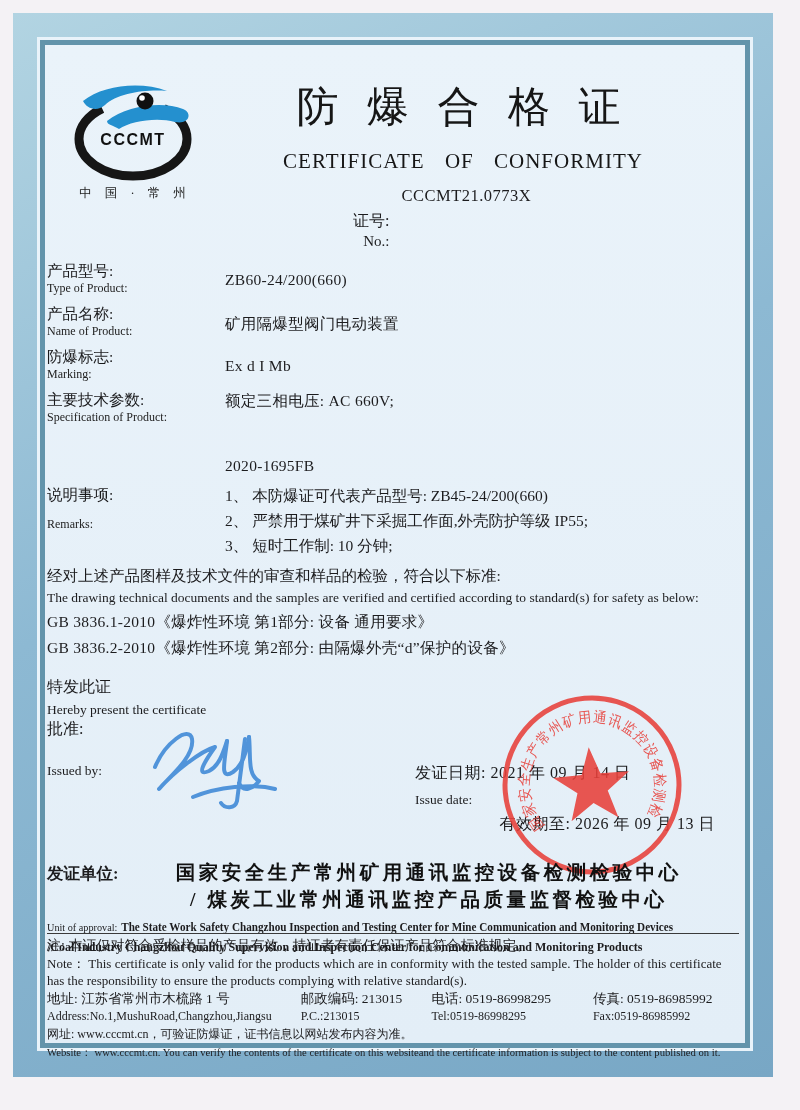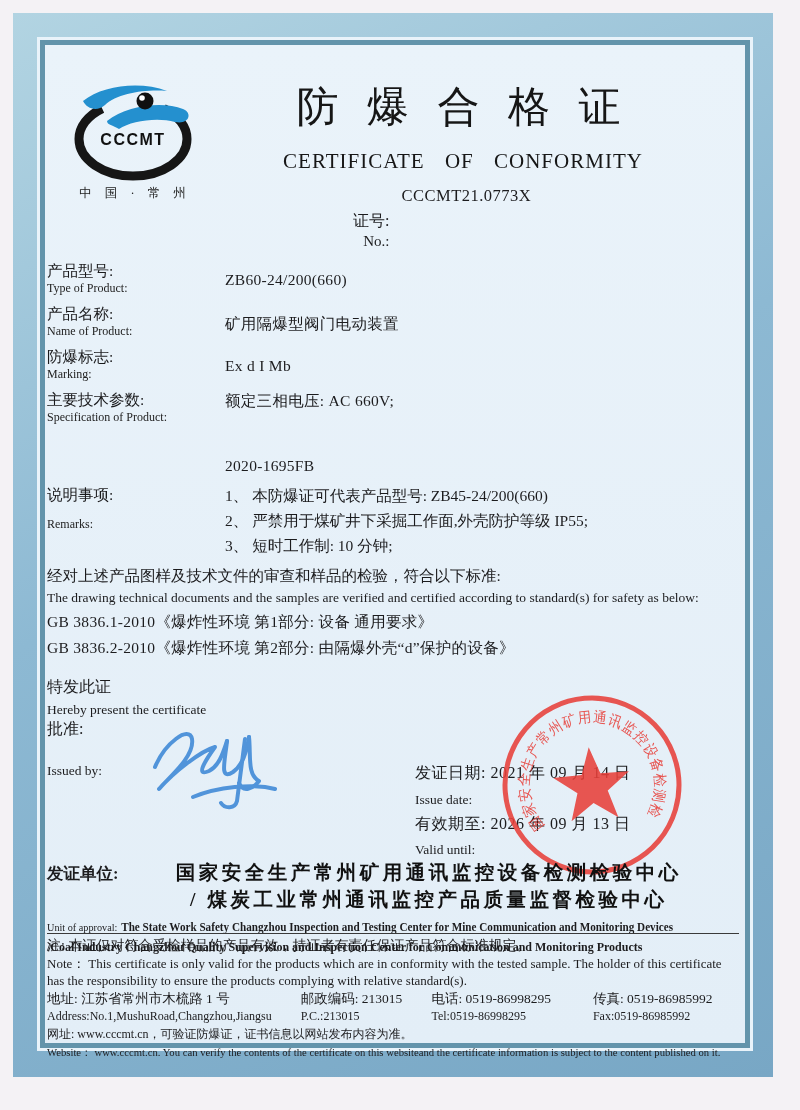--- a/index.html
+++ b/index.html
@@ -156,25 +156,24 @@
             <path d="M56,84 C80,74 116,70 138,76"></path>
           </g>
         </svg>
 
         <div class="abs" style="left:370px;top:717px;width:300px;">
           <div class="date-line">
             <span>发证日期:</span>
             <span>2021 年 09 月 14 日</span>
           </div>
           <div class="date-sub" style="margin-top:6px;">Issue date:</div>
-          <div class="date-line" style="margin-top:3px;">
+          <div class="date-line" style="margin-top:3px;text-align:right;">
             <span>有效期至:</span>
             <span>2026 年 09 月 13 日</span>
           </div>
-          <div class="date-sub" style="margin-top:5px;">Valid until:</div>
         </div>
 
         <svg class="abs stamp-svg" style="left:452px;top:645px;" width="190" height="190" viewBox="0 0 190 190">
           <defs>
             <path id="ring-path" d="M 44,132 A 63,63 0 1 1 146,132"></path>
           </defs>
           <circle cx="95" cy="95" r="87" fill="none" stroke="#e8403a" stroke-width="5"></circle>
           <polygon points="95,57 104.4,84.1 133,84.6 110.2,101.9 118.5,129.4 95,113 71.5,129.4 79.8,101.9 57,84.6 85.6,84.1" fill="#e8403a"></polygon>
           <text font-size="14.5" fill="#e8403a" letter-spacing="1">
             <textPath href="#ring-path" startOffset="0" textLength="318" lengthAdjust="spacingAndGlyphs">国家安全生产常州矿用通讯监控设备检测检验中心</textPath>

